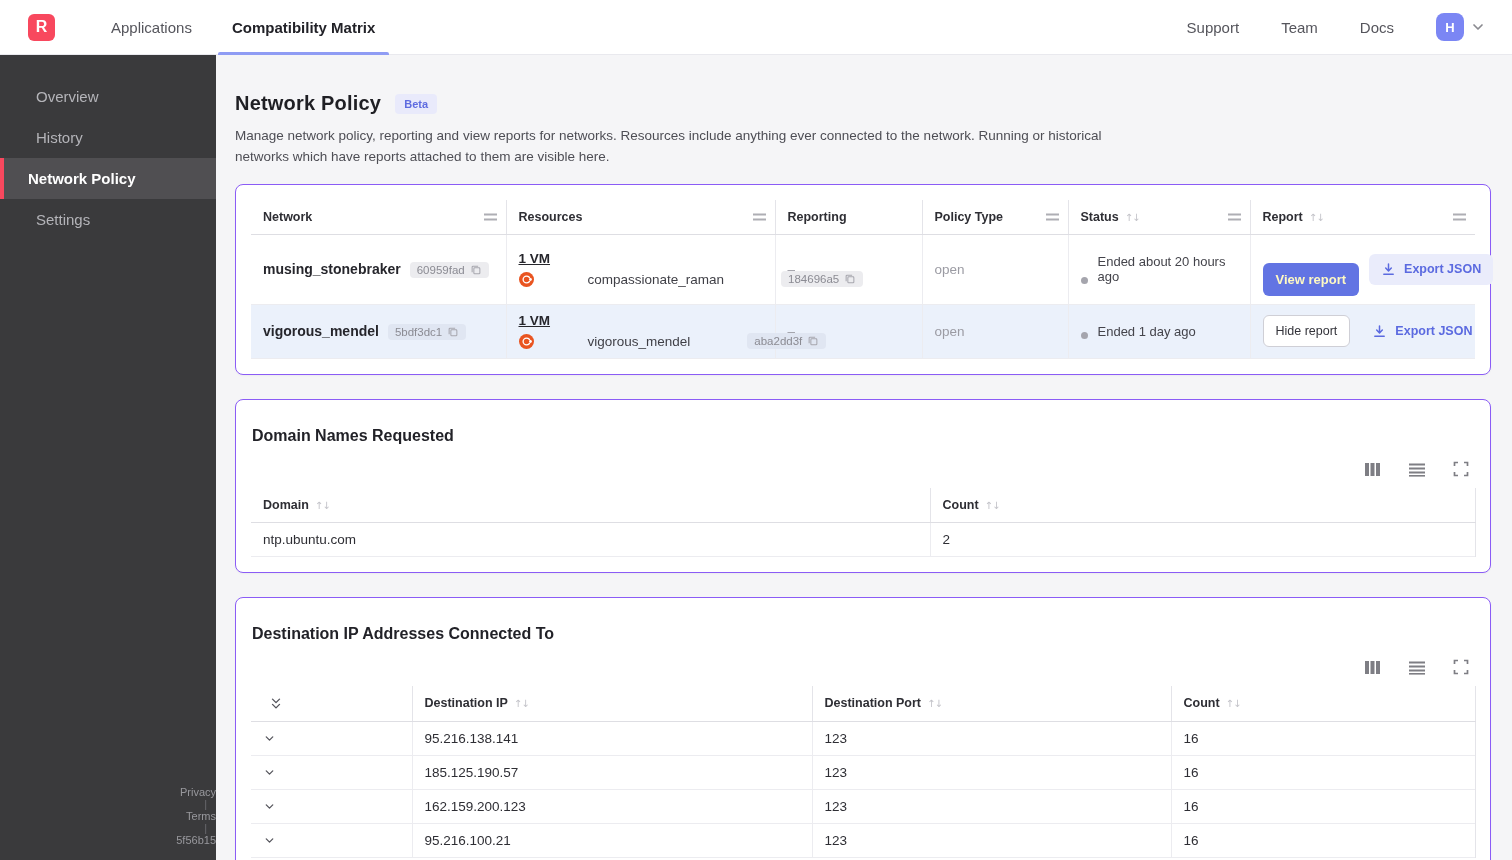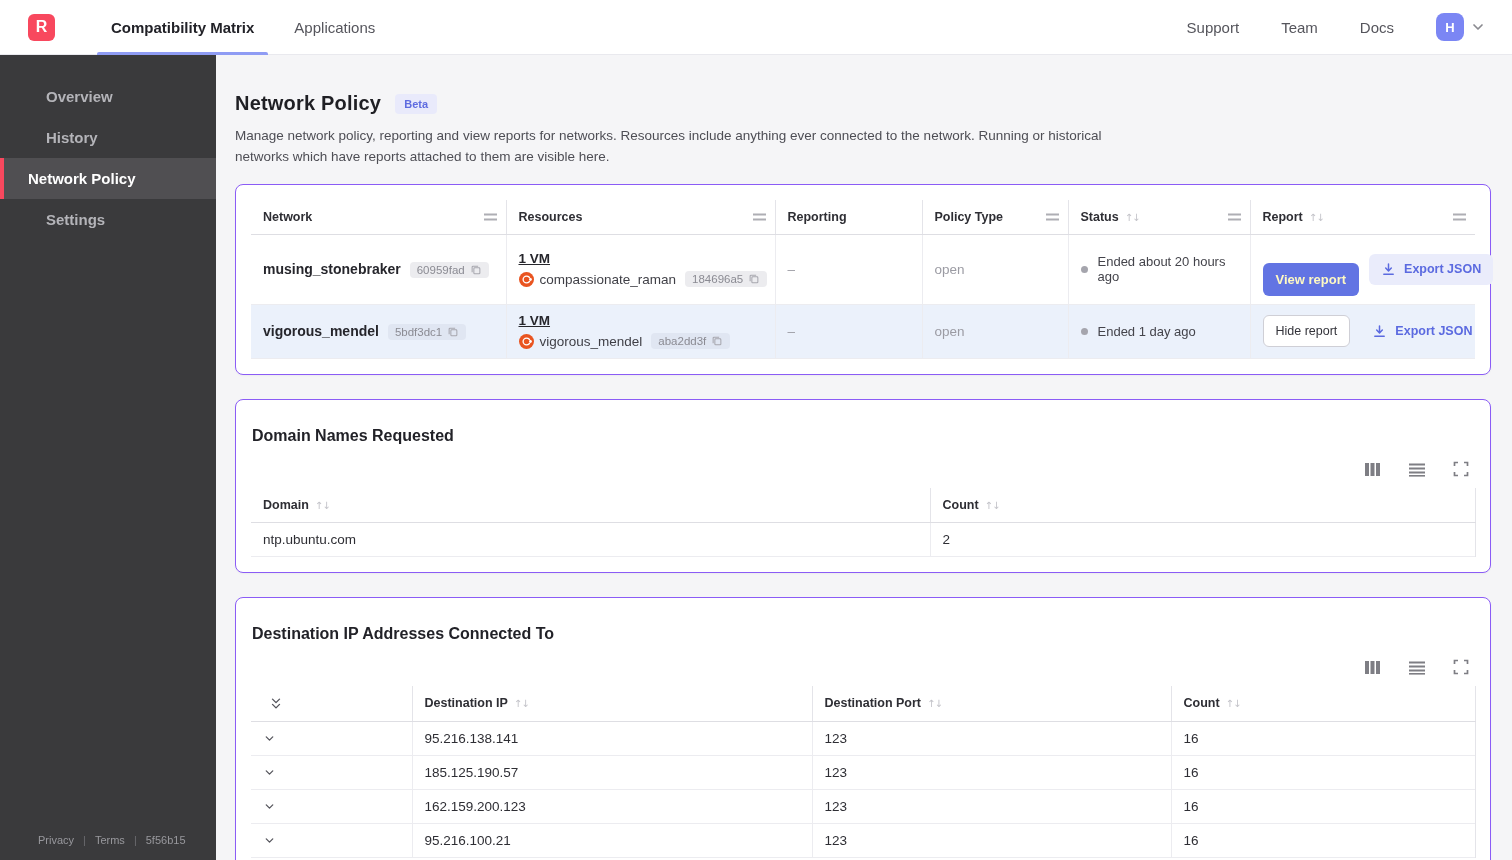--- a/index.html
+++ b/index.html
@@ -42,29 +42,29 @@
   .avatar-chevron { margin-left: 6px; display: flex; cursor: pointer; }
 
   
   .sidebar {
     position: fixed; top: 55px; left: 0; bottom: 0; width: 216px;
     background: #3a3a3c; display: flex; flex-direction: column; z-index: 10;
   }
   .sidebar-items { padding-top: 21px; }
   .sidebar-item {
     height: 41px; display: flex; align-items: center;
-    padding-left: 46px; font-size: 15px; color: #b4b4b9; cursor: pointer; font-weight: bold;
+    padding-left: 36px; font-size: 15px; color: #b4b4b9; cursor: pointer;
   }
   .sidebar-item.active {
     background: #504f52; color: #fff; font-weight: 600;
     border-left: 4px solid #f8485e; padding-left: 24px;
   }
   .sidebar-footer {
-    margin-top: auto; padding: 0 0 14px 38px;
-    display: flex; align-items: flex-end; font-size: 11px; color: #98989d;
+    margin-top: auto; padding: 0 0 14px 60px;
+    display: flex; align-items: flex-end; font-size: 11px; color: #98989d; flex-direction: column;
   }
   .sidebar-footer .sep { margin: 0 9px; color: #6a6a6e; }
   .sidebar-footer a { color: #98989d; text-decoration: none; cursor: pointer; }
 
   
   .main {
     margin-left: 216px; margin-top: 55px;
     width: 1296px; height: 805px; overflow: hidden;
     padding: 37px 21px 0 19px;
   }
@@ -110,24 +110,24 @@
   .networks-table td { height: 54px; }
   .networks-table tr.highlight { background: #ebf1fb; }
   .net-name { font-size: 14px; font-weight: bold; color: #26262c; }
   .pill {
     display: inline-flex; align-items: center; gap: 5px;
     background: #ececef; border-radius: 4px; padding: 2px 7px;
     font-size: 11.5px; color: #8b8b93; margin-left: 9px; white-space: nowrap;
   }
   tr.highlight .pill { background: #e0e6f2; }
   .res-summary { font-size: 13.5px; font-weight: bold; color: #26262c; text-decoration: underline; }
-  .res-line { display: flex; align-items: center; margin-top: 5px; }
+  .res-line { display: flex; align-items: center; margin-top: 5px; gap: 48px; }
   .res-line .res-name { font-size: 13.5px; color: #3f3f46; margin-left: 6px; }
   .muted { color: #9b9ba3; }
-  .status-cell { display: flex; align-items: center; font-size: 13px; color: #44444b; }
+  .status-cell { display: flex; align-items: flex-end; font-size: 13px; color: #44444b; }
   .status-dot { width: 7px; height: 7px; border-radius: 50%; background: #a5a5ad; margin-right: 10px; flex: none; }
   .report-cell { display: flex; align-items: center; gap: 10px; }
   .btn-primary {
     background: #6274e3; color: #fef9c3; font-weight: bold; font-size: 13px;
     border: none; border-radius: 6px; padding: 9px 13px; cursor: pointer;
     font-family: inherit; white-space: nowrap; margin-top: 20px;
   }
   .btn-outline {
     background: #fff; color: #33333a; font-size: 12.5px;
     border: 1px solid #cfcfd6; border-radius: 6px; padding: 8px 12px; cursor: pointer;
@@ -151,22 +151,22 @@
   .expand-cell { text-align: left; padding-left: 18px; }
   .dest-card { padding-bottom: 60px; }
   .icon-flex { display: inline-flex; vertical-align: middle; }
 </style>
 </head>
 <body>
 
 <header class="topnav">
   <div class="logo">R</div>
   <nav class="nav-tabs">
+    <div class="nav-tab">Applications</div>
     <div class="nav-tab active">Compatibility Matrix</div>
-    <div class="nav-tab">Applications</div>
   </nav>
   <div class="nav-right">
     <a class="nav-link">Support</a>
     <a class="nav-link">Team</a>
     <a class="nav-link">Docs</a>
     <div class="avatar">H</div>
     <span class="avatar-chevron">
       <svg width="16" height="16" viewBox="0 0 16 16">
           <path d="M4 6l4 4 4-4" fill="none" stroke="#8a8a90" stroke-width="1.7" stroke-linecap="round" stroke-linejoin="round"></path>
         </svg>

